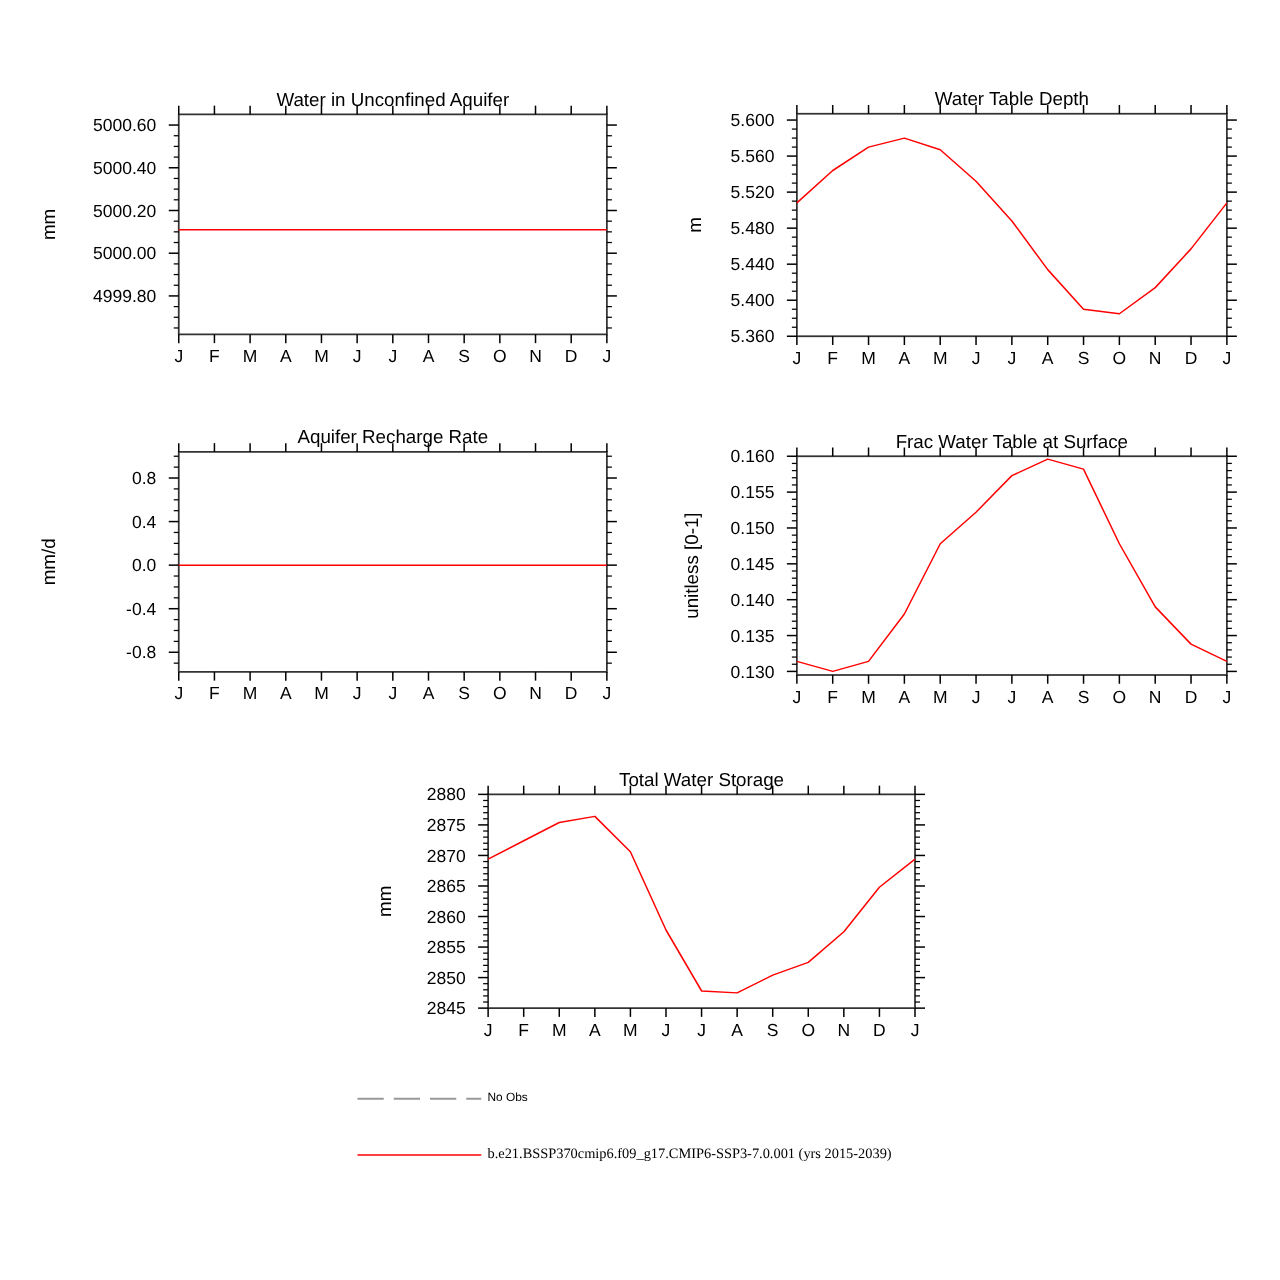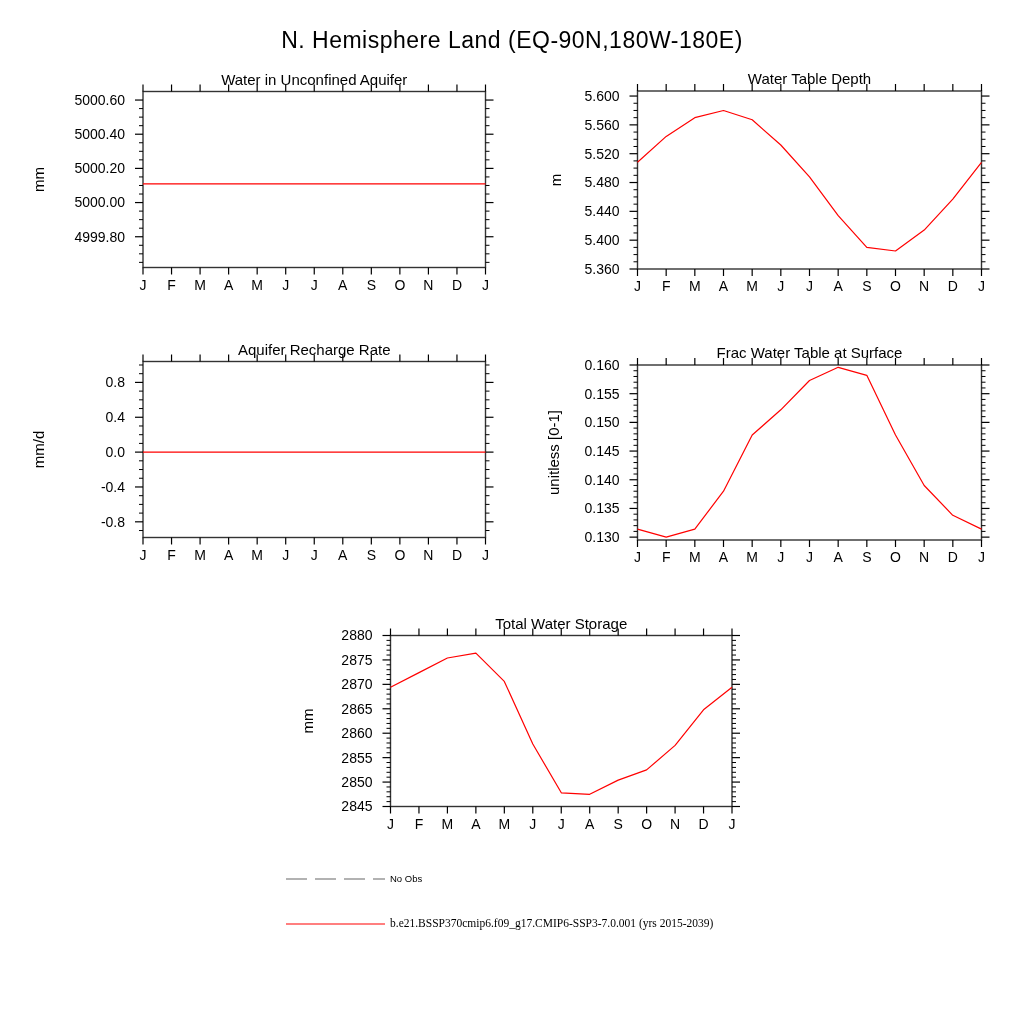--- a/index.html
+++ b/index.html
@@ -10,21 +10,20 @@
   #plots-svg{position:absolute;left:0;top:0;}
   #plots-svg text{font-family:"Liberation Sans",sans-serif;fill:#000;}
   .legend-label{position:absolute;color:#000;white-space:nowrap;}
   .legend-label.no-obs{left:390px;top:873px;font-size:9.5px;}
   .legend-label.model{left:390px;top:917px;font-size:11.5px;font-family:Liberation Serif, serif;}
 </style>
 </head>
 <body>
 
 <div class="page">
-  <div class="main-title">N. Hemisphere Land (EQ-90N,180W-180E)</div>
 
   <svg id="plots-svg" width="1024" height="1024" viewBox="0 0 1024 1024" xmlns="http://www.w3.org/2000/svg">
       <g>
         <rect x="143" y="91.5" width="342.5" height="176" fill="none" stroke="#333333" stroke-width="1.4"></rect>
         <line x1="135" y1="236.74271844654461" x2="143" y2="236.74271844654461" stroke="#000000" stroke-width="1.2"></line>
         <line x1="485.5" y1="236.74271844654461" x2="493.5" y2="236.74271844654461" stroke="#000000" stroke-width="1.2"></line>
         <text x="125" y="236.74271844654461" font-size="14" text-anchor="end" dy="0.35em">4999.80</text>
         <line x1="135" y1="202.56796116501386" x2="143" y2="202.56796116501386" stroke="#000000" stroke-width="1.2"></line>
         <line x1="485.5" y1="202.56796116501386" x2="493.5" y2="202.56796116501386" stroke="#000000" stroke-width="1.2"></line>
         <text x="125" y="202.56796116501386" font-size="14" text-anchor="end" dy="0.35em">5000.00</text>

